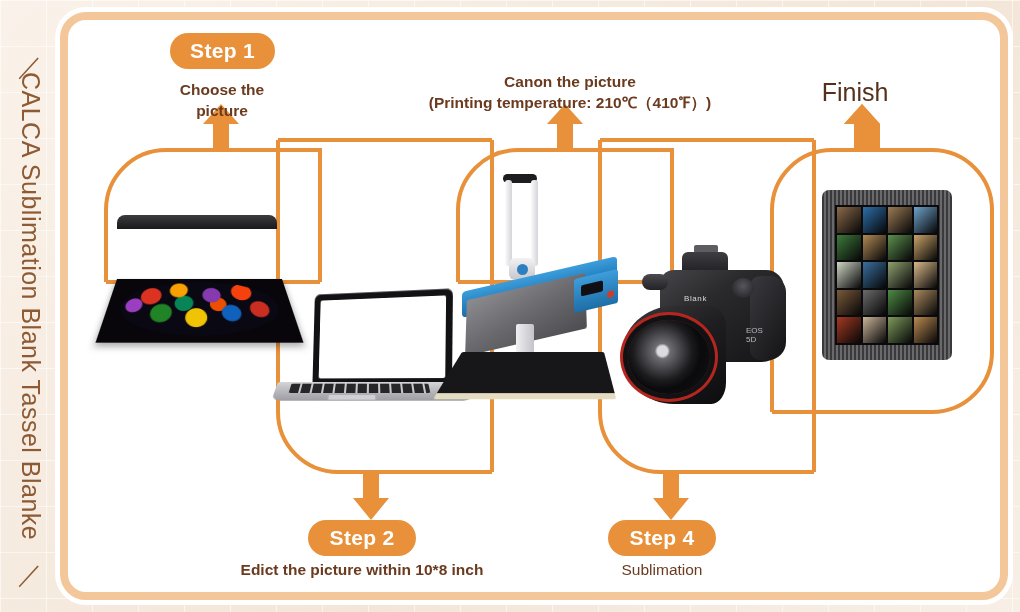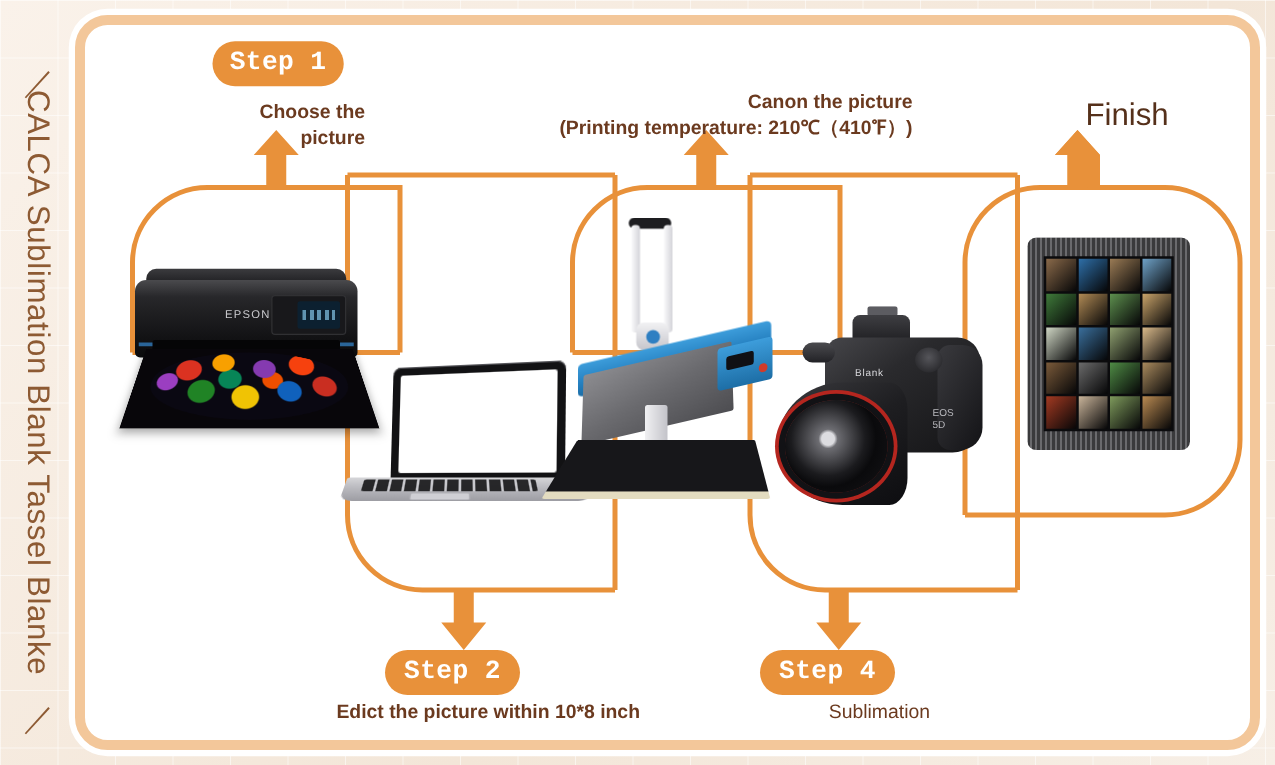--- a/index.html
+++ b/index.html
@@ -83,30 +83,29 @@
     position: absolute;
     background: #e8913a;
     color: #ffffff;
     font-size: 21px;
     font-weight: bold;
     border-radius: 18px;
     padding: 7px 0 8px 0;
     text-align: center;
     letter-spacing: .3px;
     line-height: 1;
-    font-family: Liberation Mono, monospace;
   }
 
   
   .caption {
     position: absolute;
     color: #6b3a1f;
     font-size: 15.5px;
     font-weight: bold;
-    text-align: right;
+    text-align: center;
     line-height: 1.33;
   }
   .caption.light {
     font-weight: normal;
   }
   .caption.big {
     font-size: 25px;
     font-weight: normal;
     color: #55301a;
   }
@@ -438,28 +437,20 @@
     </g>
   </svg>
 
   <div class="badge" style="left:110px; top:21px; width:105px;">Step 1</div>
   <div class="caption" style="left:92px; top:68px; width:140px;">
     <div>Choose the picture</div>
   </div>
 
   <div class="art" style="left:48px; top:212px; width:190px; height:130px;">
     <div class="printer-top"></div>
-    <div class="printer-body">
-      <div class="printer-blue"></div>
-      <div class="printer-panel">
-        <div class="printer-screen"></div>
-      </div>
-      <div class="printer-logo">EPSON</div>
-      <div class="printer-slot"></div>
-    </div>
     <div class="print-sheet">
       <div class="print-art"></div>
     </div>
   </div>
 
   <div class="badge" style="left:248px; top:508px; width:108px;">Step 2</div>
   <div class="caption" style="left:152px; top:548px; width:300px;">
     <div>Edict the picture within 10*8 inch</div>
   </div>
 

